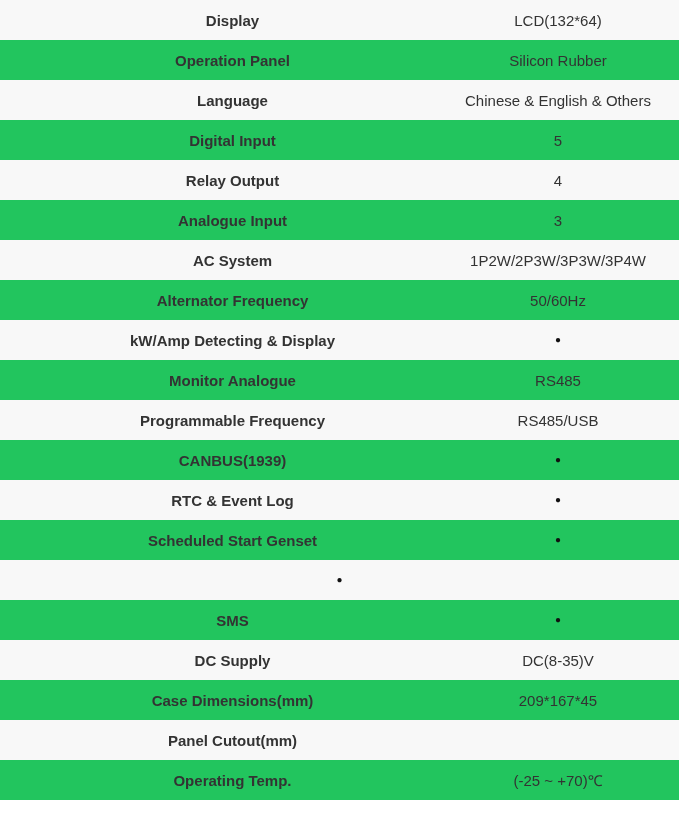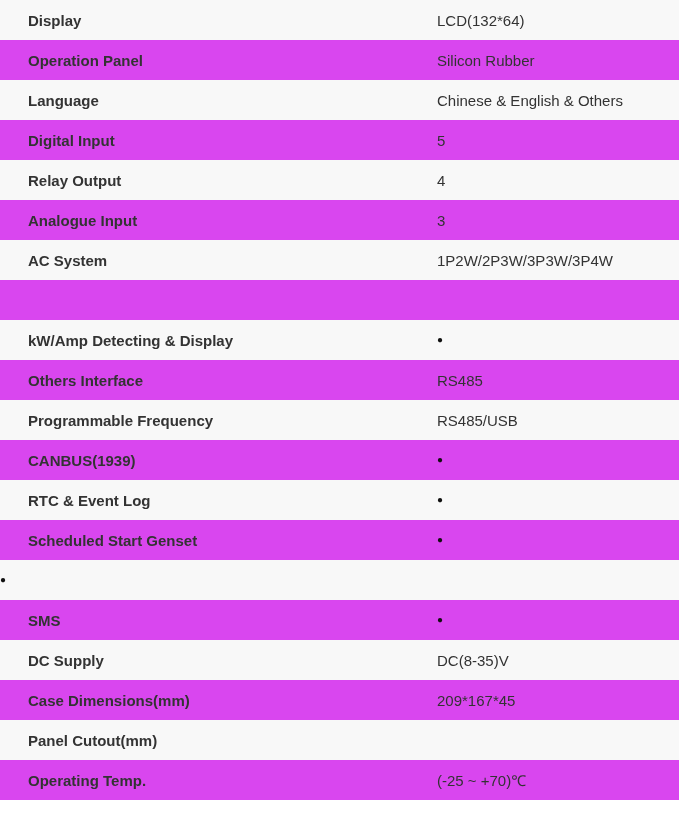--- a/index.html
+++ b/index.html
@@ -5,30 +5,31 @@
   * { margin: 0; padding: 0; box-sizing: border-box; }
   html, body {
     font-family: "Liberation Sans", sans-serif;
     background: #ffffff;
   }
   .page {
     width: 679px;
     height: 813px;
     background: #ffffff;
     overflow: hidden;
+    text-align: center;
   }
   .spec-table {
     width: 100%;
   }
   .spec-row {
     display: flex;
     align-items: center;
     height: 40px;
     width: 100%;
-    background: #d946ef;
+    background: #22c55e;
   }
   .spec-row.shaded {
     background: #f8f8f8;
   }
   .row-label {
     width: 437px;
     padding-left: 28px;
     font-size: 15px;
     font-weight: bold;
     color: #333333;
@@ -75,27 +76,29 @@
       </div>
       <div class="spec-row">
         <span class="row-label">Analogue Input</span>
         <span class="row-value">3</span>
       </div>
       <div class="spec-row shaded">
         <span class="row-label">AC System</span>
         <span class="row-value">1P2W/2P3W/3P3W/3P4W</span>
       </div>
       <div class="spec-row">
+        <span class="row-label">Alternator Frequency</span>
+        <span class="row-value">50/60Hz</span>
       </div>
       <div class="spec-row shaded">
         <span class="row-label">kW/Amp Detecting &amp; Display</span>
         <span class="row-value bullet">●</span>
       </div>
       <div class="spec-row">
-        <span class="row-label">Others Interface</span>
+        <span class="row-label">Monitor Analogue</span>
         <span class="row-value">RS485</span>
       </div>
       <div class="spec-row shaded">
         <span class="row-label">Programmable Frequency</span>
         <span class="row-value">RS485/USB</span>
       </div>
       <div class="spec-row">
         <span class="row-label">CANBUS(1939)</span>
         <span class="row-value bullet">●</span>
       </div>

